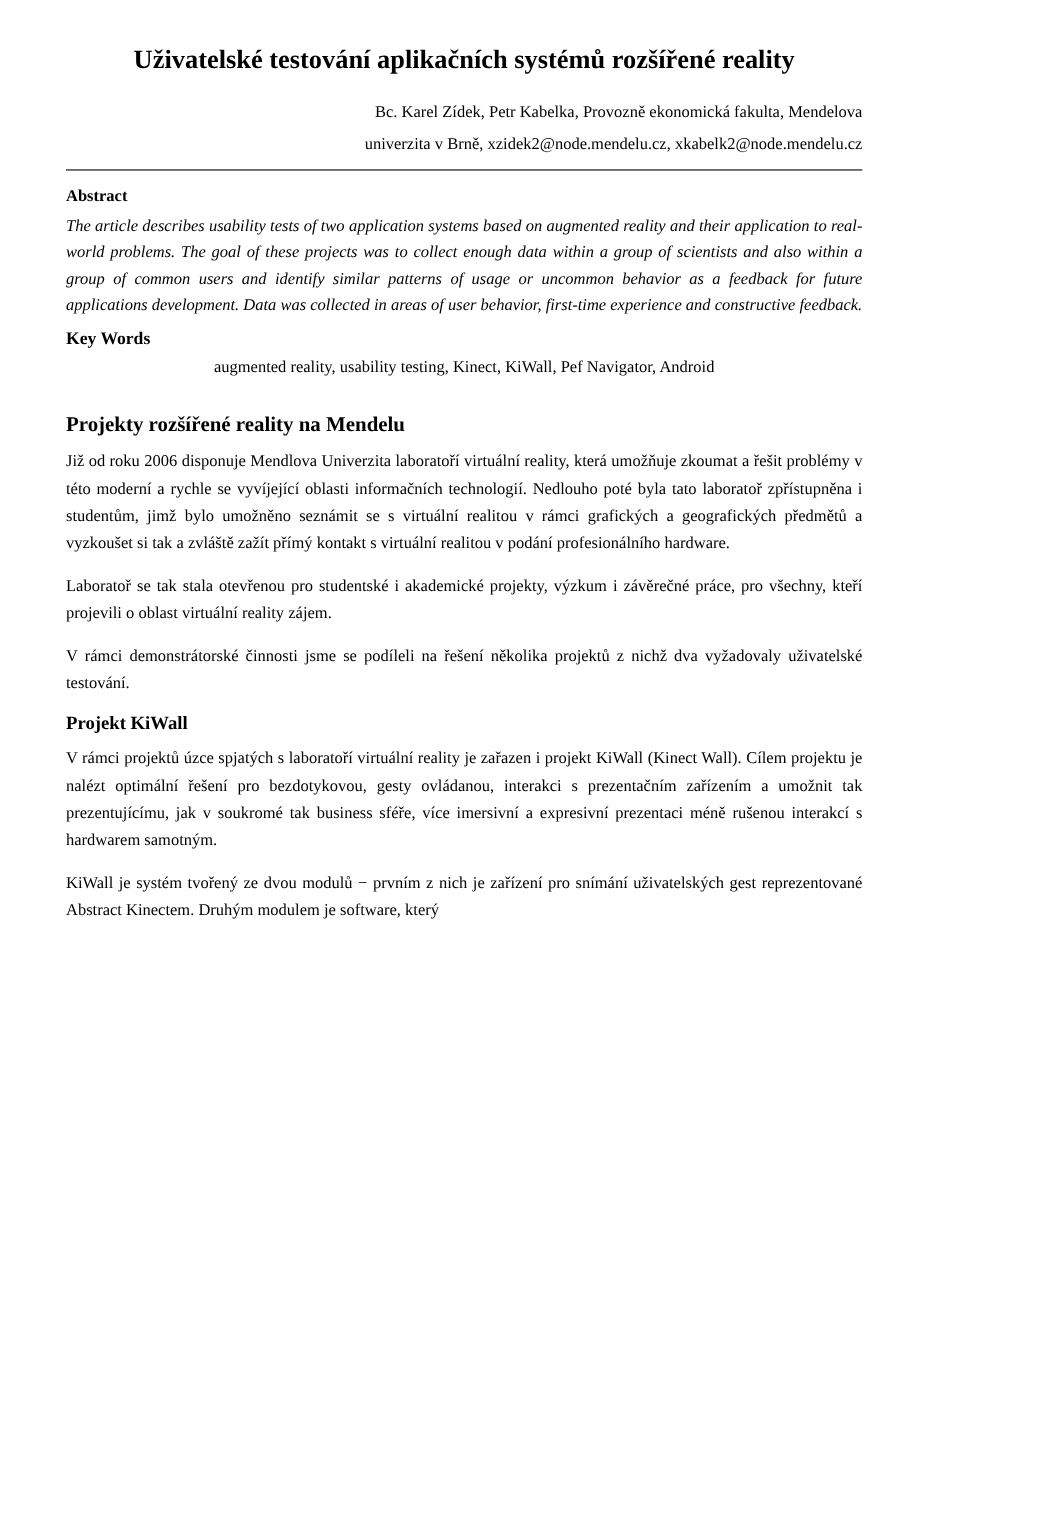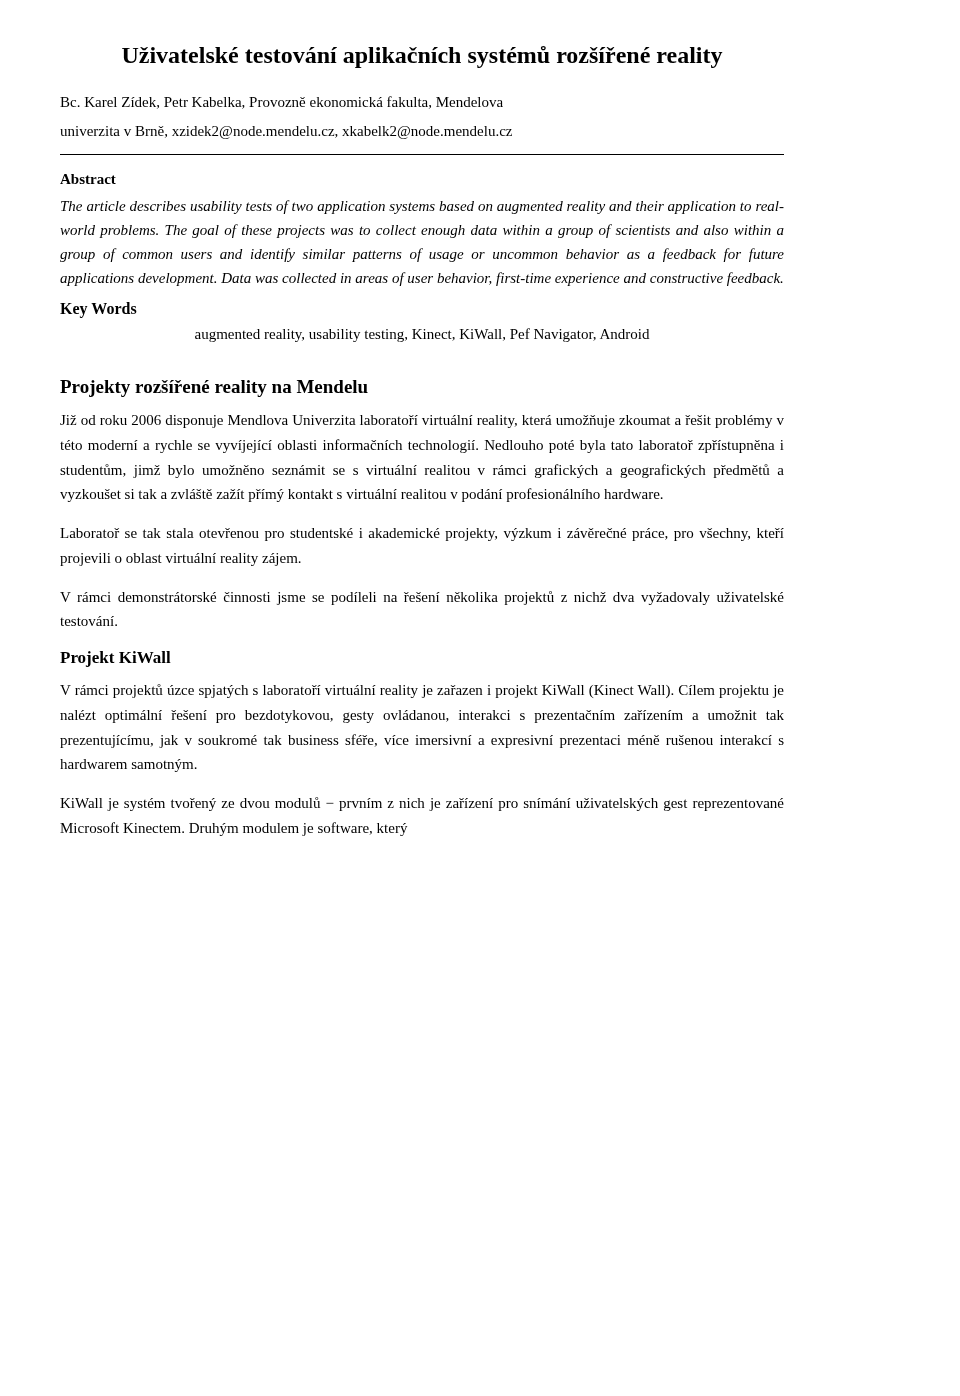--- a/index.html
+++ b/index.html
@@ -26,21 +26,21 @@
     .title {
       font-size: 24px;
       font-weight: bold;
       text-align: center;
       margin-bottom: 20px;
       line-height: 1.3;
     }
 
     .authors {
       font-size: 15px;
-      text-align: left;
+      text-align: right;
       margin-bottom: 6px;
       line-height: 1.5;
     }
 
     .divider {
       border: none;
       border-top: 1px solid #000;
       margin: 12px 0 16px 0;
     }
 
@@ -112,15 +112,15 @@
 
   <h2 class="section-heading">Projekty rozšířené reality na Mendelu</h2>
 
   <p class="body-text">Již od roku 2006 disponuje Mendlova Univerzita laboratoří virtuální reality, která umožňuje zkoumat a řešit problémy v této moderní a rychle se vyvíjející oblasti informačních technologií. Nedlouho poté byla tato laboratoř zpřístupněna i studentům, jimž bylo umožněno seznámit se s virtuální realitou v rámci grafických a geografických předmětů a vyzkoušet si tak a zvláště zažít přímý kontakt s virtuální realitou v podání profesionálního hardware.</p>
   <p class="body-text">Laboratoř se tak stala otevřenou pro studentské i akademické projekty, výzkum i závěrečné práce, pro všechny, kteří projevili o oblast virtuální reality zájem.</p>
   <p class="body-text">V rámci demonstrátorské činnosti jsme se podíleli na řešení několika projektů z nichž dva vyžadovaly uživatelské testování.</p>
 
   <h2 class="subsection-heading">Projekt KiWall</h2>
 
   <p class="body-text">V rámci projektů úzce spjatých s laboratoří virtuální reality je zařazen i projekt KiWall (Kinect Wall). Cílem projektu je nalézt optimální řešení pro bezdotykovou, gesty ovládanou, interakci s prezentačním zařízením a umožnit tak prezentujícímu, jak v soukromé tak business sféře, více imersivní a expresivní prezentaci méně rušenou interakcí s hardwarem samotným.</p>
-  <p class="body-text">KiWall je systém tvořený ze dvou modulů − prvním z nich je zařízení pro snímání uživatelských gest reprezentované Microsoft Kinectem. Druhým modulem je software, který</p>
+  <p class="body-text">KiWall je systém tvořený ze dvou modulů − prvním z nich je zařízení pro snímání uživatelských gest reprezentované Abstract Kinectem. Druhým modulem je software, který</p>
 
 </div>
 
 </body></html>

